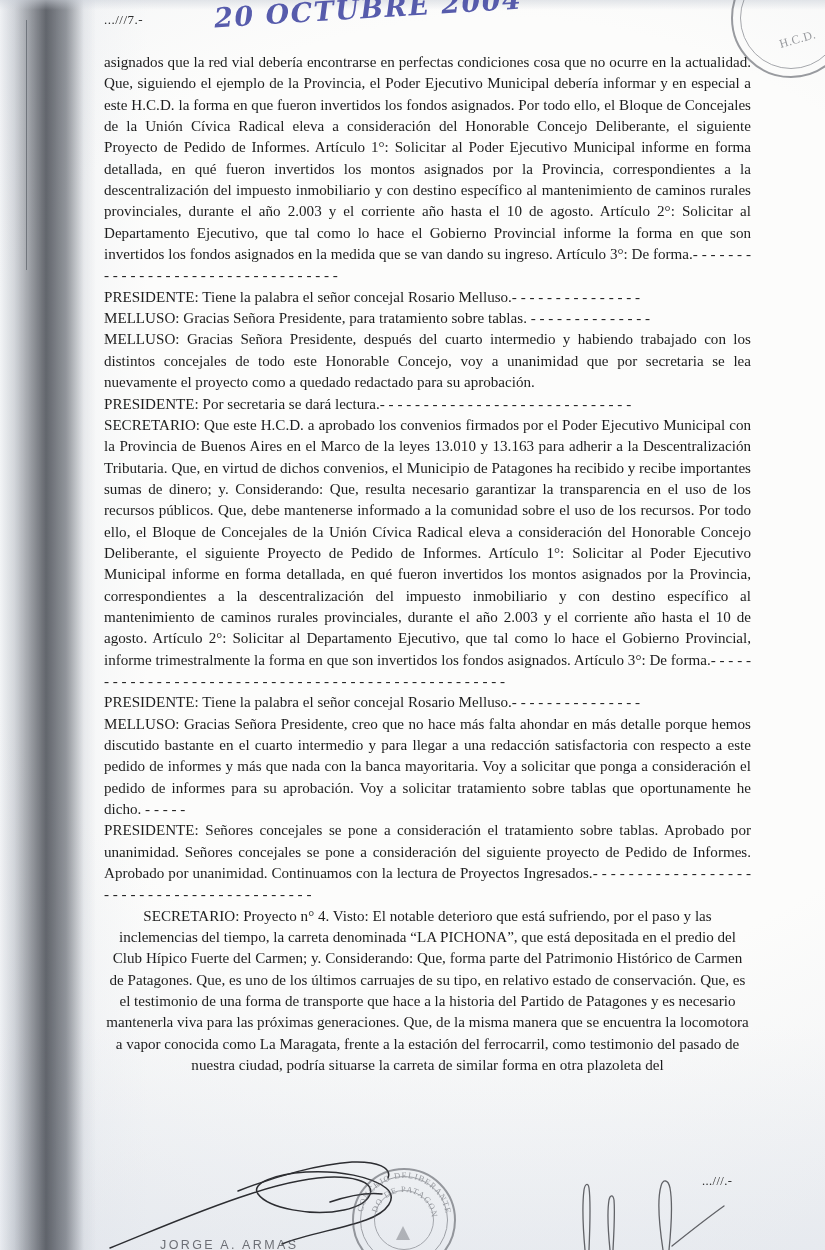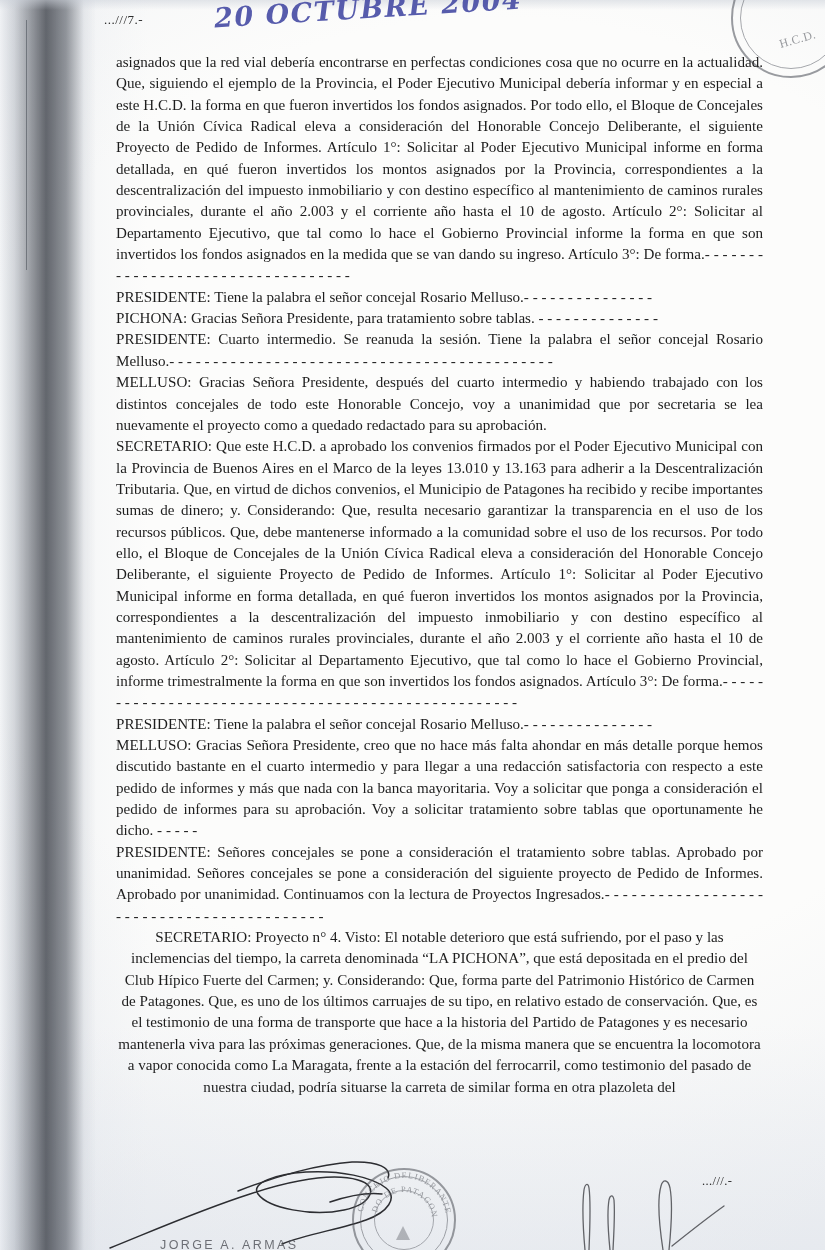--- a/index.html
+++ b/index.html
@@ -107,21 +107,21 @@
     left: 48px; top: 74px;
     font-size: 12px;
     letter-spacing: 0.5px;
     color: #5a5d64;
     transform: rotate(-16deg);
   }
 
   
   .body {
     position: absolute;
-    left: 116px;
+    left: 104px;
     top: 52px;
     width: 647px;
     font-size: 15.1px;
     line-height: 21.35px;
     text-align: justify;
     color: #1d1d1d;
     hyphens: none;
   }
   .body p {
     margin: 0;
@@ -220,23 +220,23 @@
   <div class="stamp-top">
     <div class="ring"></div>
     <div class="ring2"></div>
 
     <div class="st-hcd">H.C.D.</div>
   </div>
 
   <div class="body">
     <p>asignados que la red vial debería encontrarse en perfectas condiciones cosa que no ocurre en la actualidad. Que, siguiendo el ejemplo de la Provincia, el Poder Ejecutivo Municipal debería informar y en especial a este H.C.D. la forma en que fueron invertidos los fondos asignados. Por todo ello, el Bloque de Concejales de la Unión Cívica Radical eleva a consideración del Honorable Concejo Deliberante, el siguiente Proyecto de Pedido de Informes. Artículo 1°: Solicitar al Poder Ejecutivo Municipal informe en forma detallada, en qué fueron invertidos los montos asignados por la Provincia, correspondientes a la descentralización del impuesto inmobiliario y con destino específico al mantenimiento de caminos rurales provinciales, durante el año 2.003 y el corriente año hasta el 10 de agosto. Artículo 2°: Solicitar al Departamento Ejecutivo, que tal como lo hace el Gobierno Provincial informe la forma en que son invertidos los fondos asignados en la medida que se van dando su ingreso. Artículo 3°: De forma.- - - - - - - - - - - - - - - - - - - - - - - - - - - - - - - - - -</p>
     <p>PRESIDENTE: Tiene la palabra el señor concejal Rosario Melluso.- - - - - - - - - - - - - - -</p>
-    <p>PICHONA: Gracias Señora Presidente, para tratamiento sobre tablas. - - - - - - - - - - - - - -</p>
-    <p>PRESIDENTE: Cuarto intermedio. Se reanuda la sesión. Tiene la palabra el señor concejal Rosario Melluso.- - - - - - - - - - - - - - - - - - - - - - - - - - - - - - - - - - - - - - - - - - - -</p>
+    <p>MELLUSO: Gracias Señora Presidente, para tratamiento sobre tablas. - - - - - - - - - - - - - -</p>
     <p>MELLUSO: Gracias Señora Presidente, después del cuarto intermedio y habiendo trabajado con los distintos concejales de todo este Honorable Concejo, voy a unanimidad que por secretaria se lea nuevamente el proyecto como a quedado redactado para su aprobación.</p>
+    <p>PRESIDENTE: Por secretaria se dará lectura.- - - - - - - - - - - - - - - - - - - - - - - - - - - - -</p>
     <p>SECRETARIO: Que este H.C.D. a aprobado los convenios firmados por el Poder Ejecutivo Municipal con la Provincia de Buenos Aires en el Marco de la leyes 13.010 y 13.163 para adherir a la Descentralización Tributaria. Que, en virtud de dichos convenios, el Municipio de Patagones ha recibido y recibe importantes sumas de dinero; y. Considerando: Que, resulta necesario garantizar la transparencia en el uso de los recursos públicos. Que, debe mantenerse informado a la comunidad sobre el uso de los recursos. Por todo ello, el Bloque de Concejales de la Unión Cívica Radical eleva a consideración del Honorable Concejo Deliberante, el siguiente Proyecto de Pedido de Informes. Artículo 1°: Solicitar al Poder Ejecutivo Municipal informe en forma detallada, en qué fueron invertidos los montos asignados por la Provincia, correspondientes a la descentralización del impuesto inmobiliario y con destino específico al mantenimiento de caminos rurales provinciales, durante el año 2.003 y el corriente año hasta el 10 de agosto. Artículo 2°: Solicitar al Departamento Ejecutivo, que tal como lo hace el Gobierno Provincial, informe trimestralmente la forma en que son invertidos los fondos asignados. Artículo 3°: De forma.- - - - - - - - - - - - - - - - - - - - - - - - - - - - - - - - - - - - - - - - - - - - - - - - - - -</p>
     <p>PRESIDENTE: Tiene la palabra el señor concejal Rosario Melluso.- - - - - - - - - - - - - - -</p>
     <p>MELLUSO: Gracias Señora Presidente, creo que no hace más falta ahondar en más detalle porque hemos discutido bastante en el cuarto intermedio y para llegar a una redacción satisfactoria con respecto a este pedido de informes y más que nada con la banca mayoritaria. Voy a solicitar que ponga a consideración el pedido de informes para su aprobación. Voy a solicitar tratamiento sobre tablas que oportunamente he dicho. - - - - -</p>
     <p>PRESIDENTE: Señores concejales se pone a consideración el tratamiento sobre tablas. Aprobado por unanimidad. Señores concejales se pone a consideración del siguiente proyecto de Pedido de Informes. Aprobado por unanimidad. Continuamos con la lectura de Proyectos Ingresados.- - - - - - - - - - - - - - - - - - - - - - - - - - - - - - - - - - - - - - - - - -</p>
     <p class="last">SECRETARIO: Proyecto n° 4. Visto: El notable deterioro que está sufriendo, por el paso y las inclemencias del tiempo, la carreta denominada “LA PICHONA”, que está depositada en el predio del Club Hípico Fuerte del Carmen; y. Considerando: Que, forma parte del Patrimonio Histórico de Carmen de Patagones. Que, es uno de los últimos carruajes de su tipo, en relativo estado de conservación. Que, es el testimonio de una forma de transporte que hace a la historia del Partido de Patagones y es necesario mantenerla viva para las próximas generaciones. Que, de la misma manera que se encuentra la locomotora a vapor conocida como La Maragata, frente a la estación del ferrocarril, como testimonio del pasado de nuestra ciudad, podría situarse la carreta de similar forma en otra plazoleta del</p>
   </div>
 
   <div class="cont-mark">...///.-</div>
 
   <svg class="sig-zone" viewBox="0 0 825 100" xmlns="http://www.w3.org/2000/svg">

